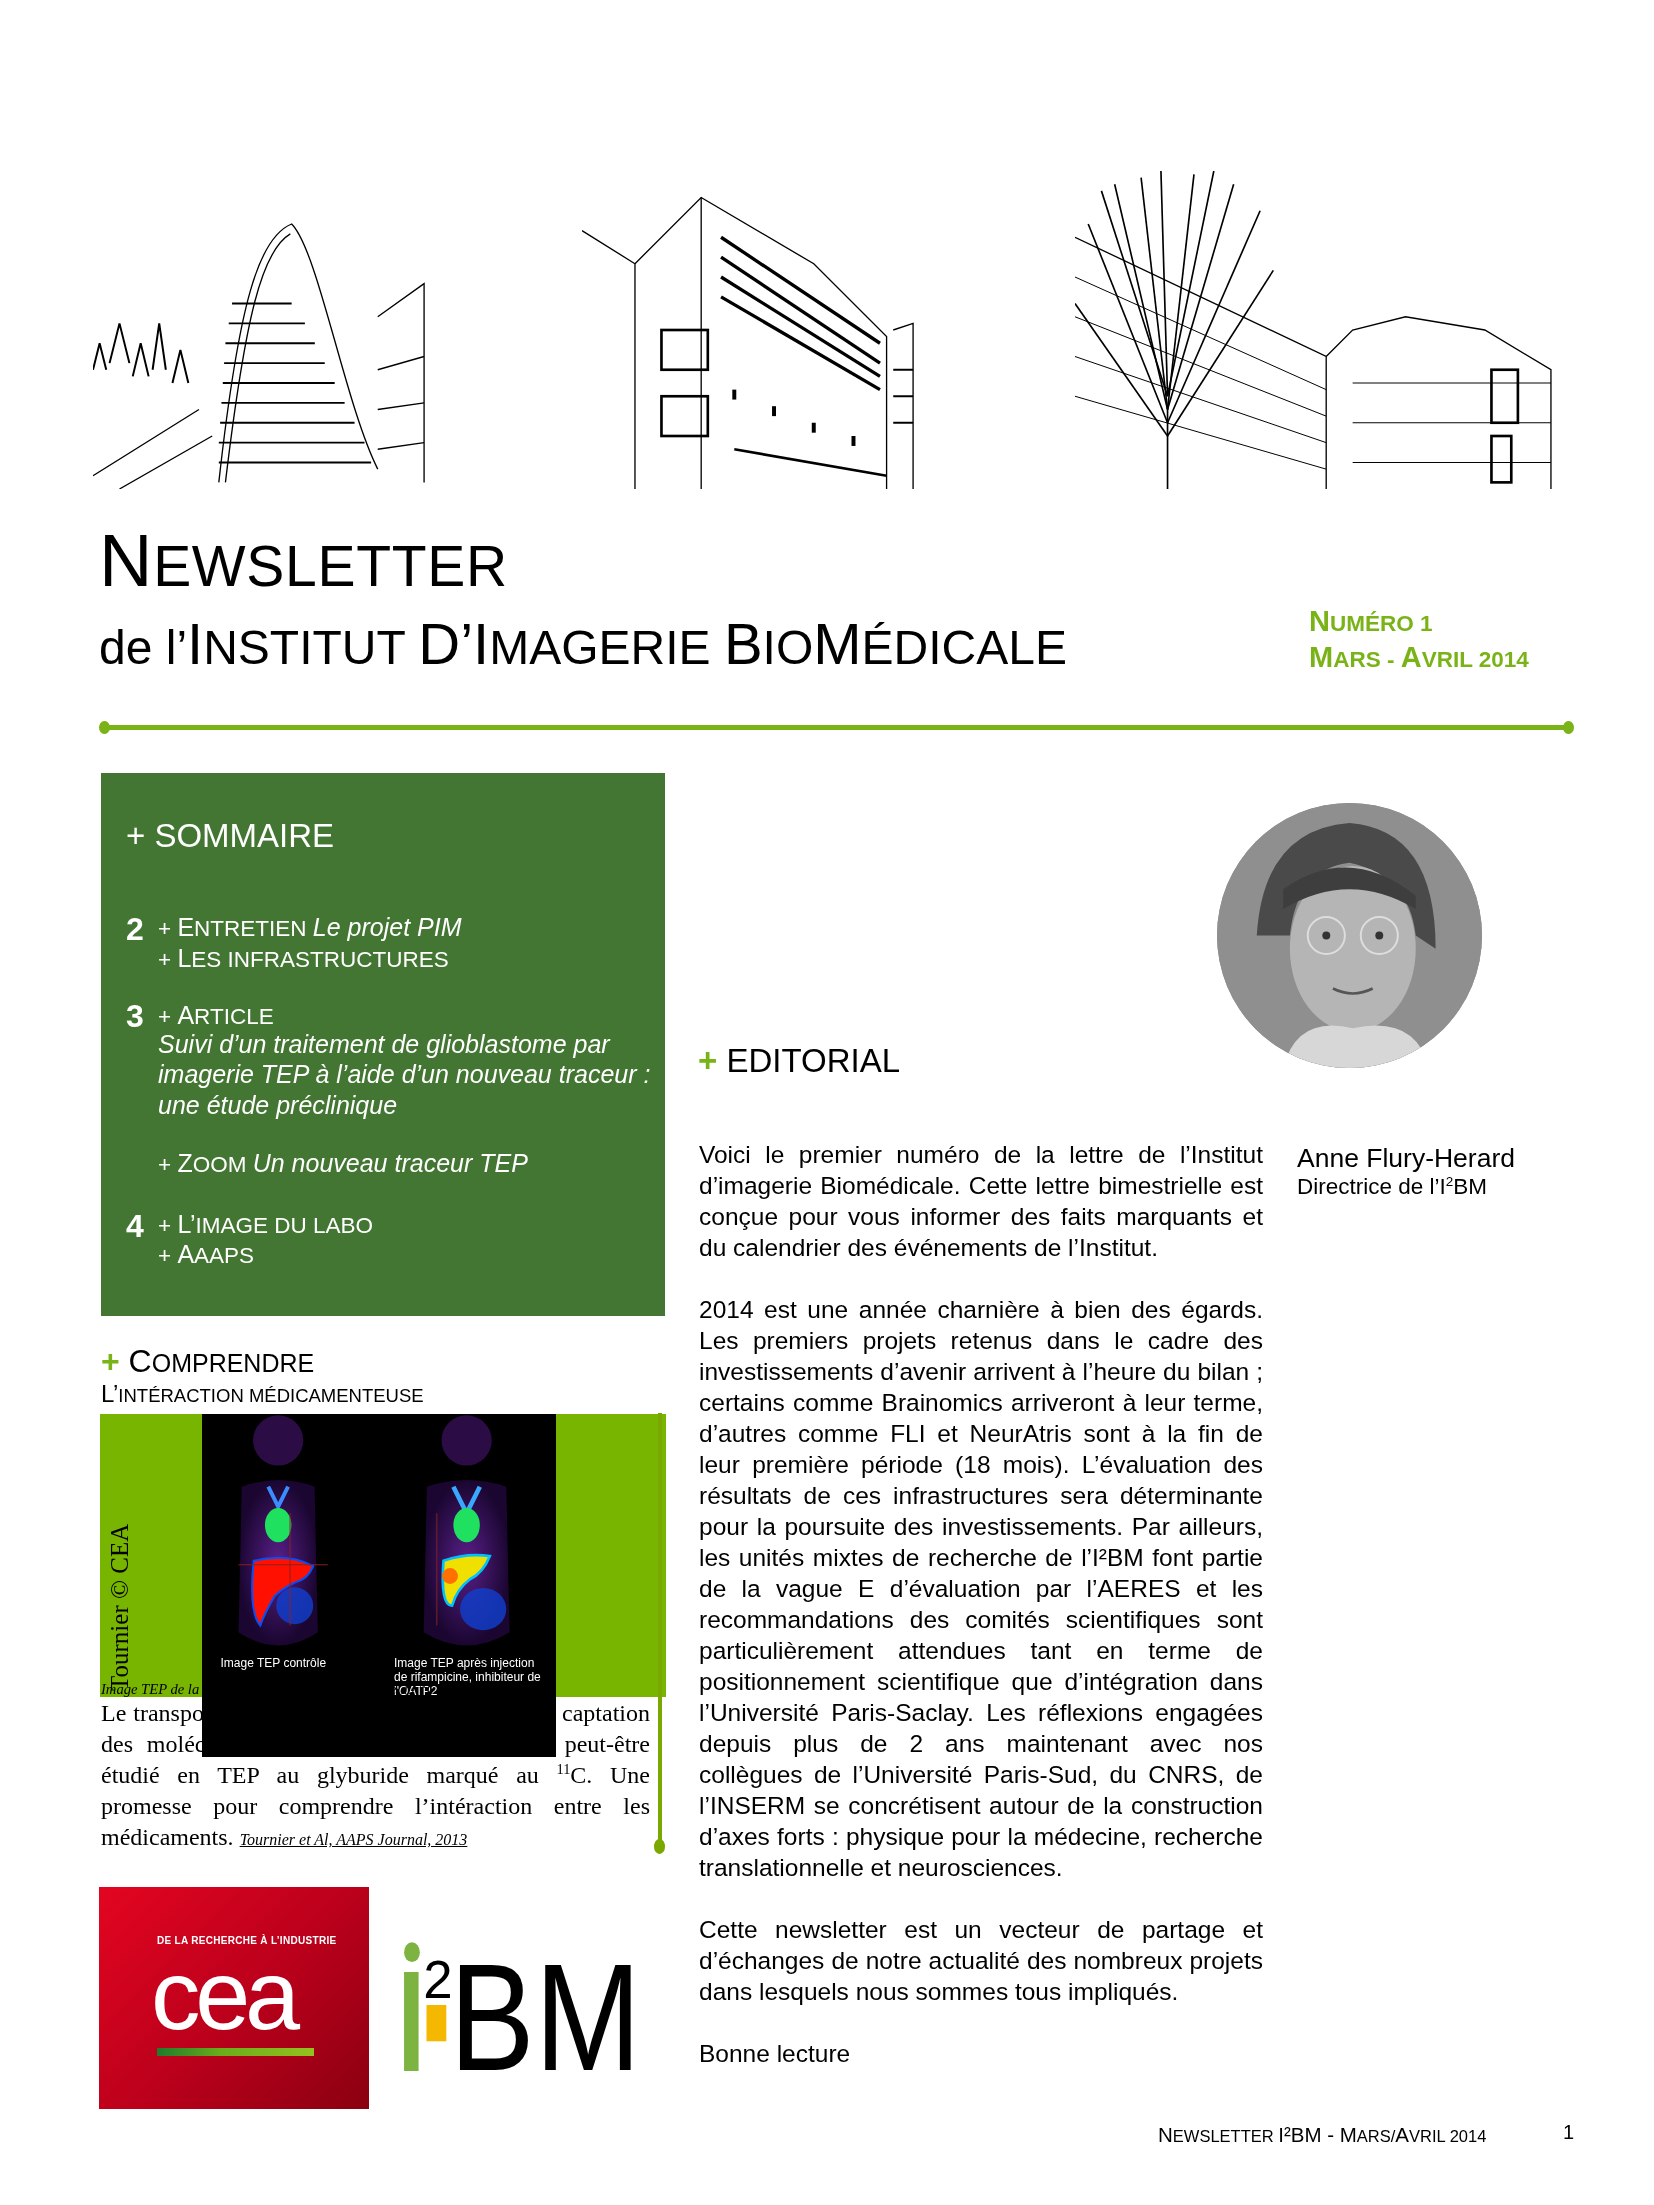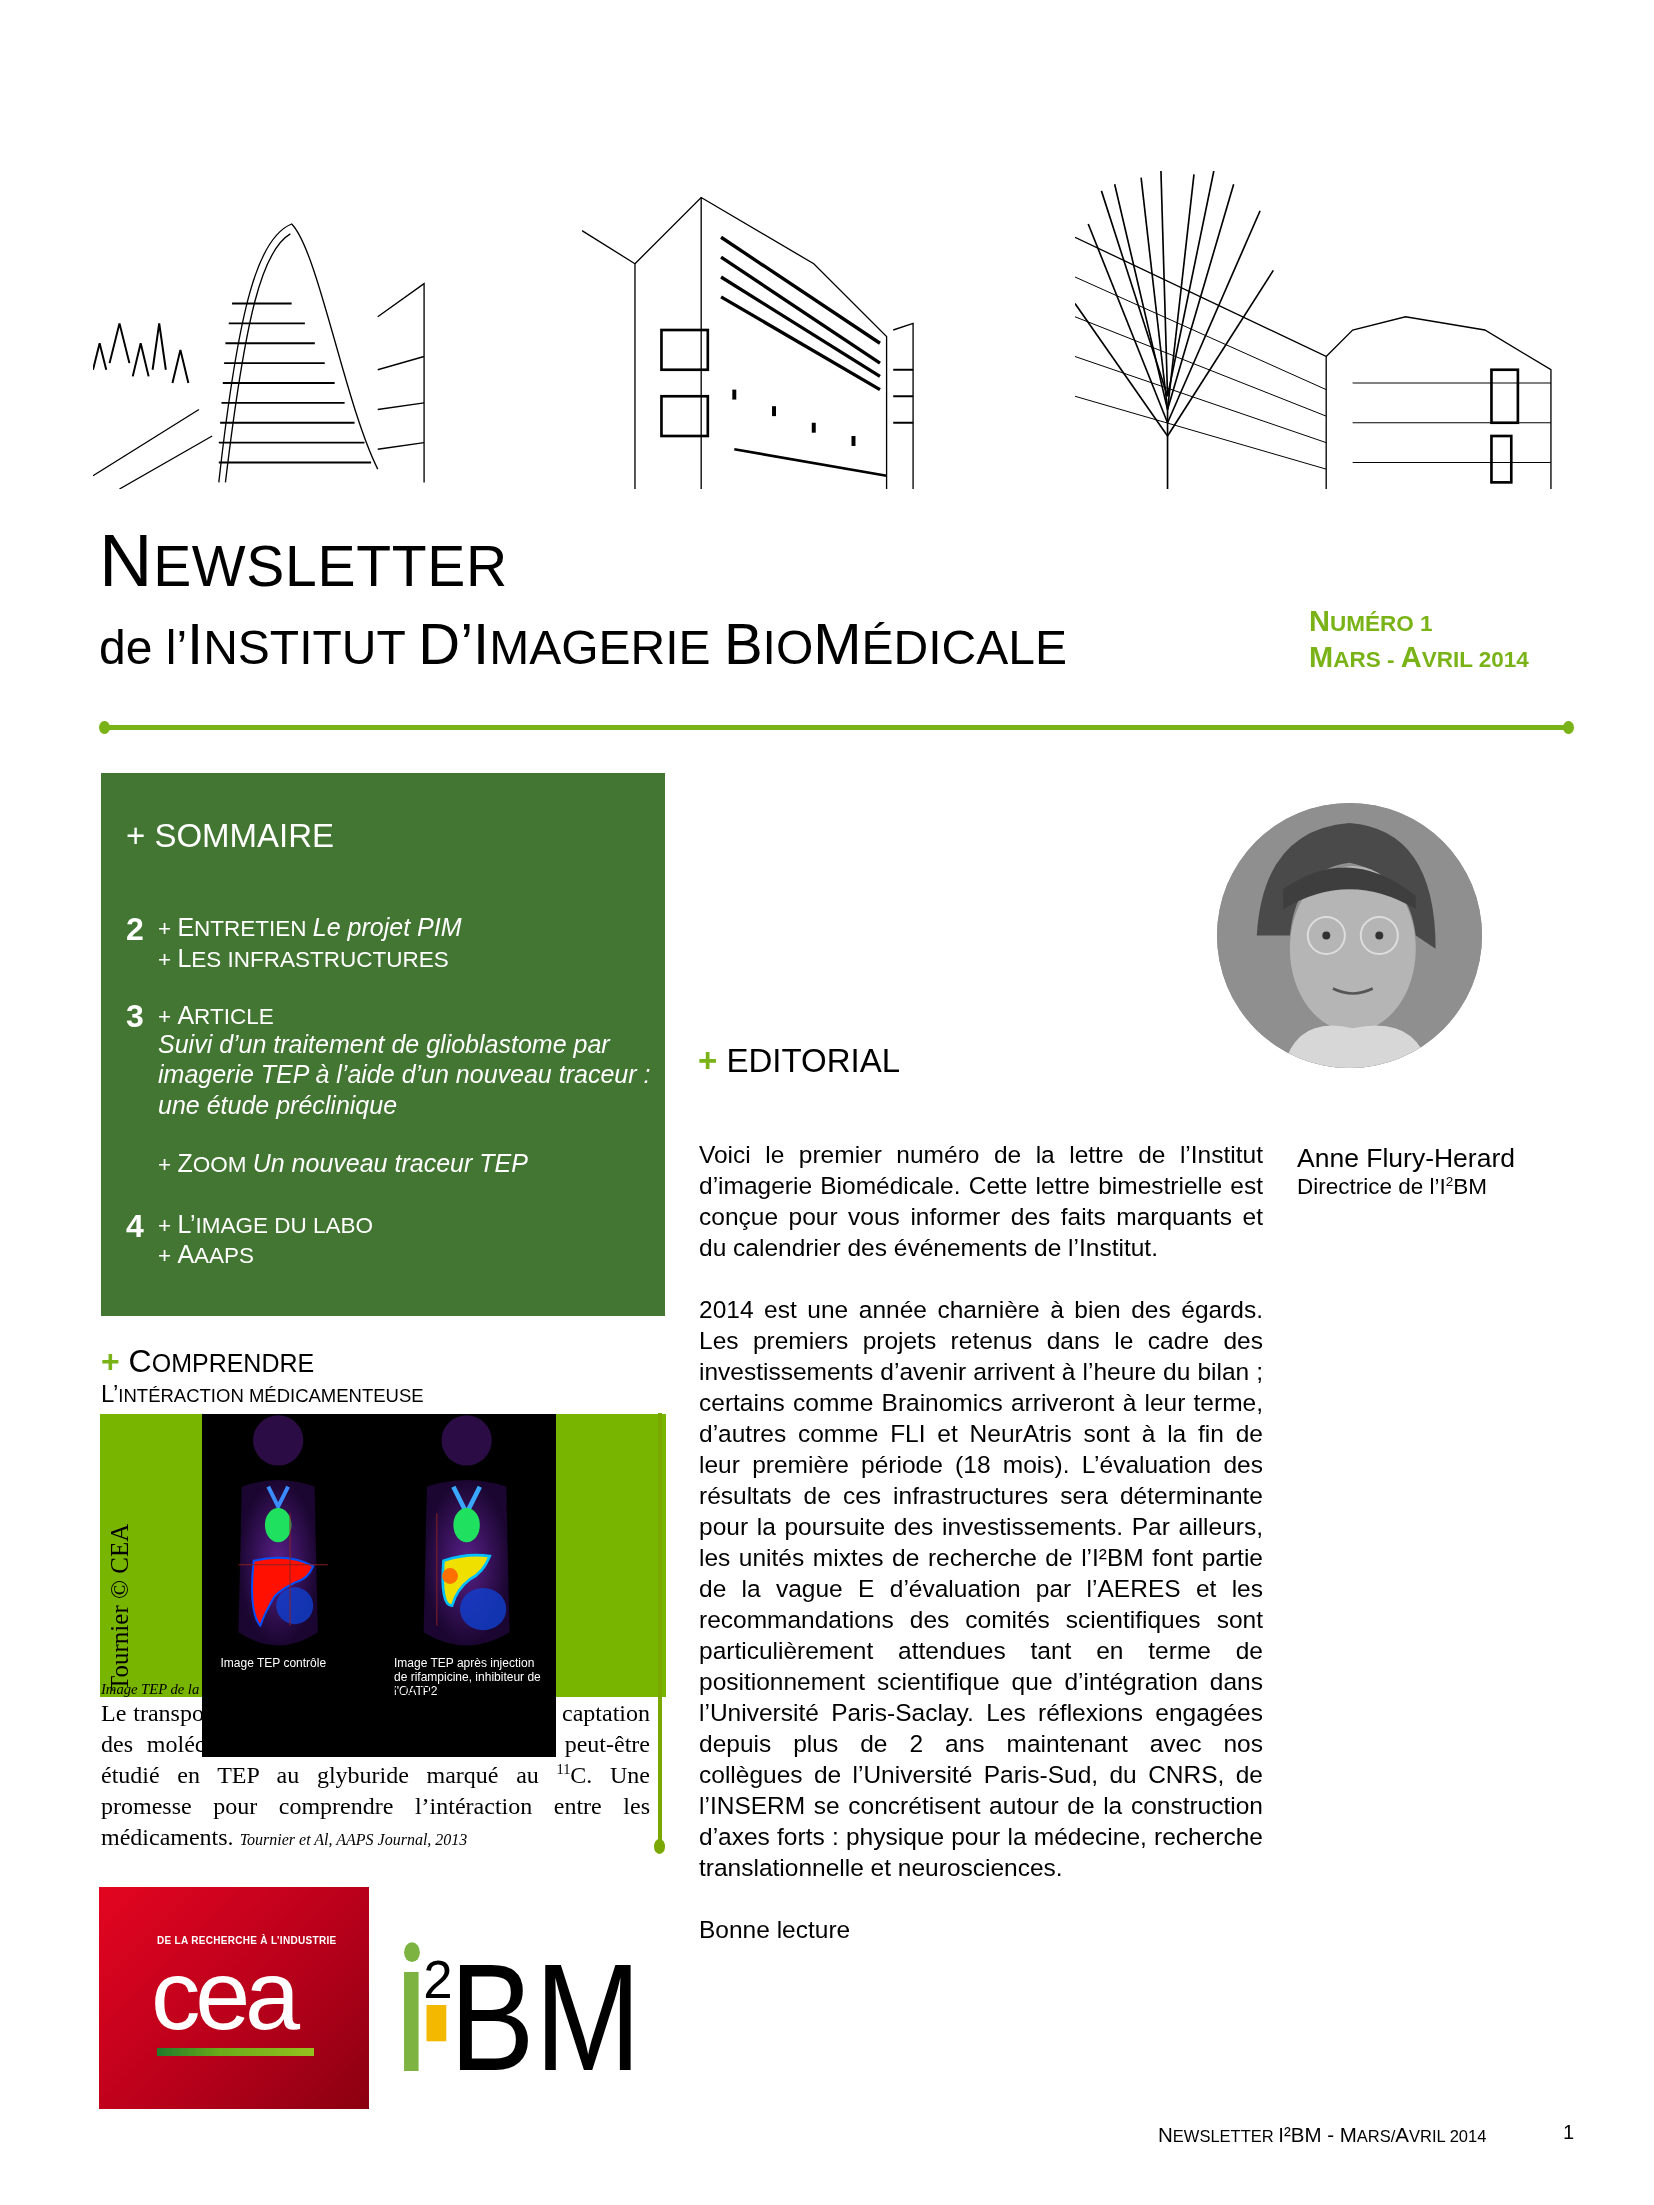--- a/index.html
+++ b/index.html
@@ -44,21 +44,21 @@
   .tep-img { left: 202px; top: 1414px; width: 354px; height: 343px; background: #000; overflow: hidden; }
   .tep-credit { left: 106px; top: 1691px; transform-origin: left top; transform: rotate(-90deg);
                 font-family: "Liberation Serif", serif; font-size: 25px; color: #000; white-space: nowrap; }
   .tep-label { color: #fff; font-size: 12px; line-height: 1.15; position: absolute; }
   .vline { left: 658px; top: 1413px; width: 4px; height: 435px; background: #7aa800; }
   .vdot { left: 654px; top: 1839px; width: 10.6px; height: 14.6px; background: #7aa800; border-radius: 50%; }
 
   .tep-caption { left: 101px; top: 1681px; font-family: "Liberation Serif", serif; font-style: italic; font-size: 14.6px; }
   .comp-body { left: 101px; top: 1698px; width: 549px; font-family: "Liberation Serif", serif; font-size: 24px;
                line-height: 31px; text-align: justify; }
-  .comp-body .ref { font-style: italic; font-size: 16px; }
+  .comp-body .ref { font-style: italic; font-size: 16px; text-decoration: underline; }
   sup { font-size: 60%; line-height: 0; }
 
   
   .cea { left: 99px; top: 1887px; width: 270px; height: 222px;
          background: linear-gradient(135deg, #e30520 0%, #b9001b 55%, #8a0010 100%); color: #fff; }
   .cea .tag { position: absolute; left: 58px; top: 48px; font-size: 10px; font-weight: bold; letter-spacing: 0.3px; white-space: nowrap; }
   .cea .word { position: absolute; left: 52px; top: 58px; font-size: 99px; font-weight: 300; letter-spacing: -5.3px; line-height: 1; }
   .cea .bar { position: absolute; left: 58px; top: 161px; width: 157px; height: 8px;
               background: linear-gradient(90deg, #1f7a2a, #6aab1a 40%, #95c11f); }
   .i2bm { left: 400px; top: 1939px; width: 251px; height: 132px; }
@@ -278,18 +278,19 @@
   </svg>
 </div>
 
 <div class="abs edit-title"><span class="plus">+ </span><span>EDITORIAL</span></div>
 <div class="abs author">Anne Flury-Herard</div>
 <div class="abs role"><span>Directrice de l’I</span><sup>2</sup><span>BM</span></div>
 
 <div class="abs edit-body">
   <p>Voici le premier numéro de la lettre de l’Institut d’imagerie Biomédicale. Cette lettre bimestrielle est conçue pour vous informer des faits marquants et du calendrier des événements de l’Institut.</p>
   <p>2014 est une année charnière à bien des égards. Les premiers projets retenus dans le cadre des investissements d’avenir arrivent à l’heure du bilan ; certains comme Brainomics arriveront à leur terme, d’autres comme FLI et NeurAtris sont à la fin de leur première période (18 mois). L’évaluation des résultats de ces infrastructures sera déterminante pour la poursuite des investissements. Par ailleurs, les unités mixtes de recherche de l’I²BM font partie de la vague E d’évaluation par l’AERES et les recommandations des comités scientifiques sont particulièrement attendues tant en terme de positionnement scientifique que d’intégration dans l’Université Paris-Saclay. Les réflexions engagées depuis plus de 2 ans maintenant avec nos collègues de l’Université Paris-Sud, du CNRS, de l’INSERM se concrétisent autour de la construction d’axes forts : physique pour la médecine, recherche translationnelle et neurosciences.</p>
+  <p>Cette newsletter est un vecteur de partage et d’échanges de notre actualité des nombreux projets dans lesquels nous sommes tous impliqués.</p>
   <p>Bonne lecture</p>
 </div>
 
 <div class="abs footer"><span class="cap">N</span><span>EWSLETTER </span><span class="cap">I²BM - </span><span class="cap">M</span><span>ARS/</span><span class="cap">A</span><span>VRIL 2014</span></div>
 <div class="abs page-num">1</div>
 
 
 </body></html>

